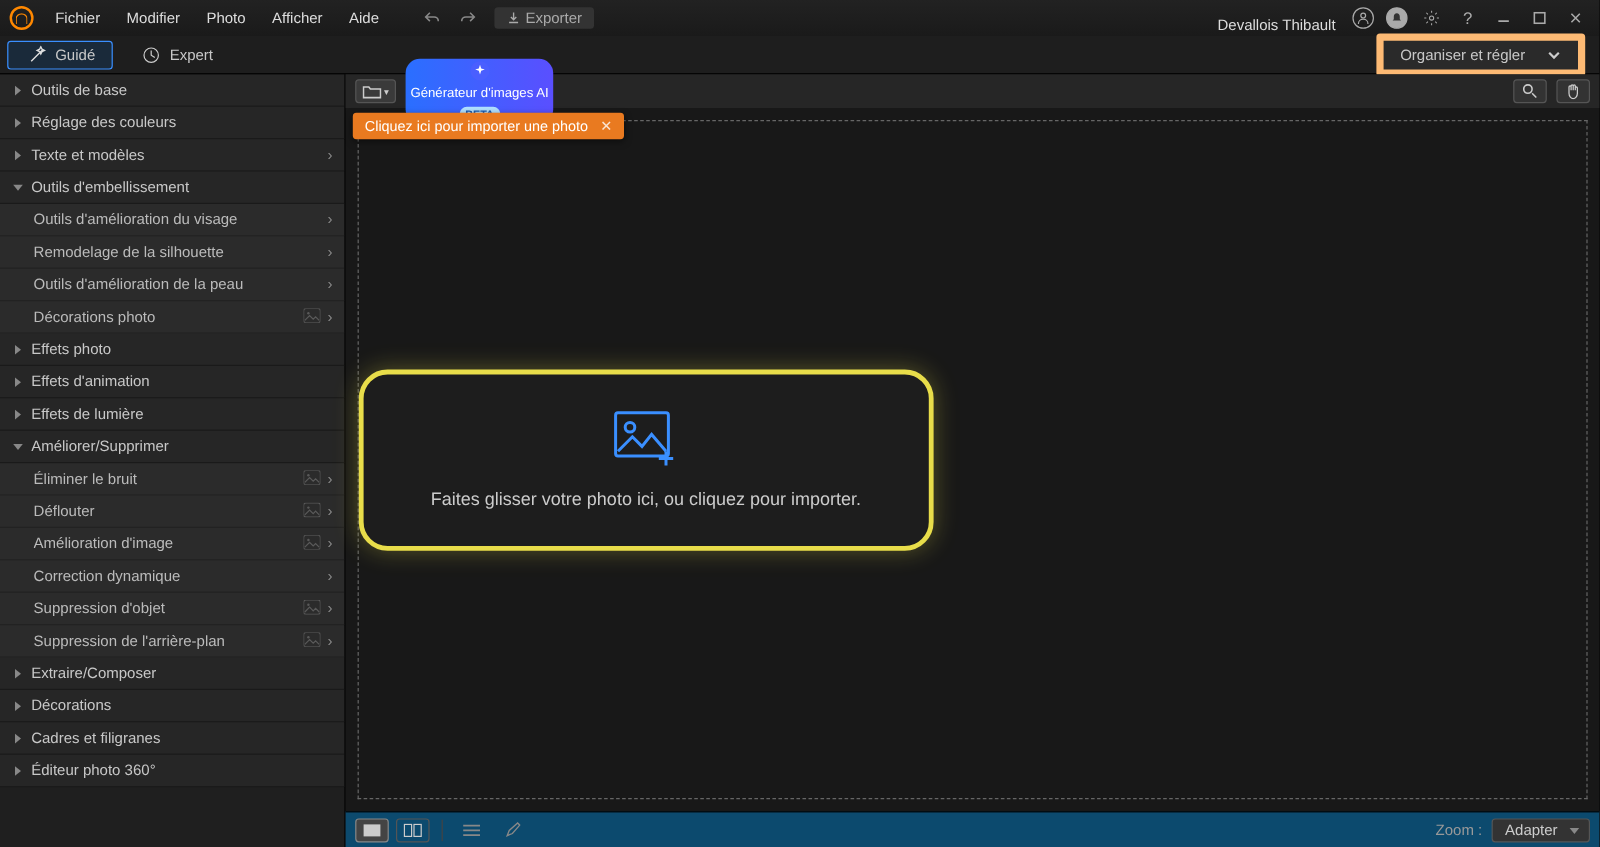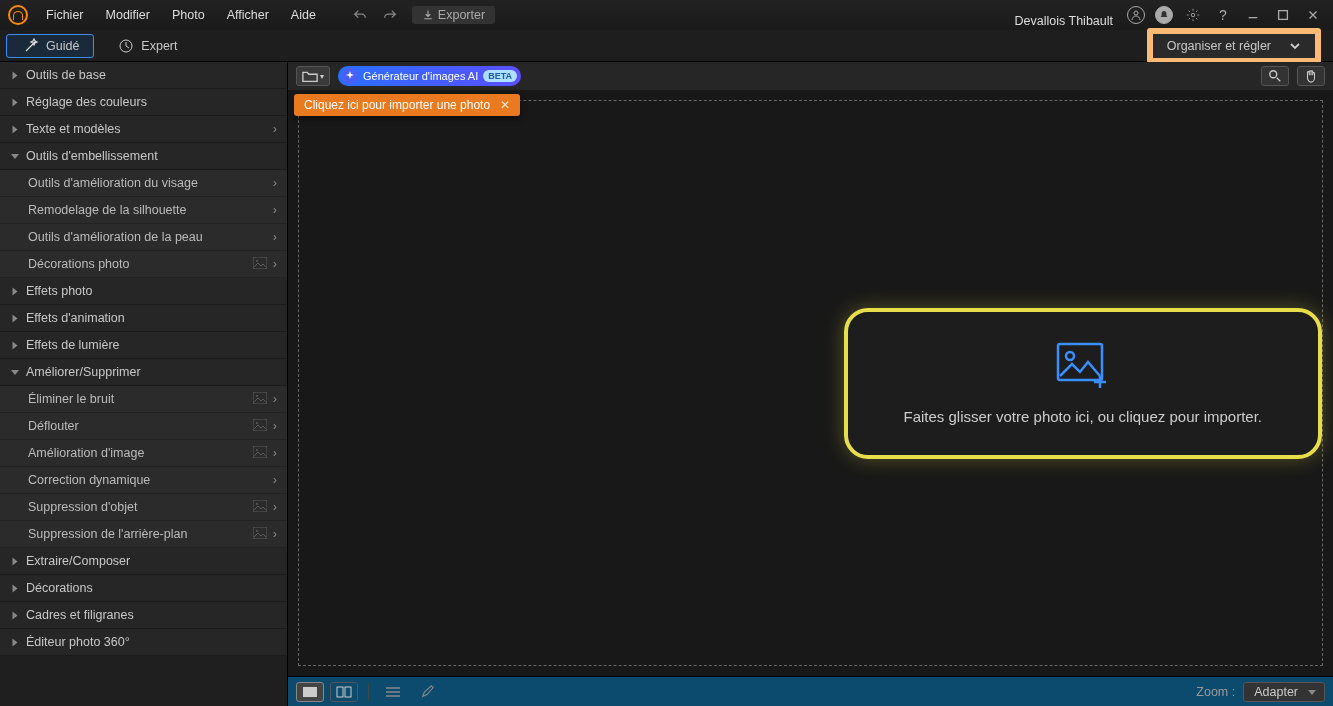--- a/index.html
+++ b/index.html
@@ -38,29 +38,29 @@
   .tree-item .arrow::before{content:"";width:0;height:0;border-left:4px solid transparent;border-right:4px solid transparent;border-top:5px solid #888;transform:rotate(-90deg);}
   .tree-item.expanded .arrow::before{transform:rotate(0deg);}
   .tree-item .label{flex:1;overflow:hidden;text-overflow:ellipsis;white-space:nowrap;}
   .tree-item .chev{color:#888;padding-left:6px;}
   .tree-item .badge{width:14px;height:12px;margin-left:5px;opacity:0.5;}
   
   .canvas-area{flex:1;display:flex;flex-direction:column;background:#181818;}
   .canvas-toolbar{height:28px;display:flex;align-items:center;padding:0 8px;gap:8px;background:#262626;position:relative;}
   .folder-btn{display:flex;align-items:center;background:#3a3a3a;border:1px solid #555;border-radius:3px;padding:2px 5px;gap:2px;}
   .folder-btn svg{width:16px;height:14px;stroke:#ccc;fill:none;stroke-width:1.5;}
-  .ai-btn{display:flex;align-items:center;gap:5px;background:linear-gradient(90deg,#2a6fff,#5a4fff);border-radius:12px;padding:2px 4px 2px 4px;color:#fff;font-size:11px;}
+  .ai-btn{display:flex;align-items:center;gap:5px;background:linear-gradient(90deg,#2a6fff,#5a4fff);border-radius:12px;padding:2px 4px 2px 4px;color:#fff;font-size:11px;flex-direction:column;}
   .ai-circ{width:16px;height:16px;border-radius:50%;background:#4a5fff;display:flex;align-items:center;justify-content:center;}
   .beta{background:#b0e0ff;color:#1a5aaf;font-size:9px;padding:1px 5px;border-radius:8px;font-weight:bold;}
   .canvas-toolbar .spacer{flex:1;}
   .tool-btn{width:28px;height:20px;display:flex;align-items:center;justify-content:center;border:1px solid #555;border-radius:3px;background:#333;}
   .tooltip{position:absolute;top:32px;left:6px;background:#e97a20;color:#fff;padding:4px 10px;border-radius:3px;font-size:12px;display:flex;align-items:center;gap:10px;z-index:10;box-shadow:0 2px 6px rgba(0,0,0,0.5);}
   .tooltip .x{cursor:pointer;opacity:0.8;}
   
-  .canvas{flex:1;margin:10px;border:1px dashed #666;position:relative;display:flex;align-items:center;justify-content:flex-end;}
+  .canvas{flex:1;margin:10px;border:1px dashed #666;position:relative;display:flex;align-items:center;justify-content:flex-start;}
   .drop-box{border:4px solid #e8dd4a;border-radius:24px;padding:30px 56px;background:#1d1d1d;box-shadow:0 0 20px rgba(232,221,74,0.3);display:flex;flex-direction:column;align-items:center;gap:18px;}
   .drop-box svg{width:54px;height:48px;}
   .drop-text{color:#ccc;font-size:15px;}
   
   .bottombar{height:30px;background:#0c4a6e;display:flex;align-items:center;padding:3px 8px;gap:6px;border-top:1px solid #000;}
   .bb-btn{width:28px;height:20px;display:flex;align-items:center;justify-content:center;border:1px solid #555;border-radius:3px;}
   .bb-btn.active{background:#444;border-color:#888;}
   .bb-sep{width:1px;background:#444;height:18px;margin:0 4px;}
   .zoom-box{margin-left:auto;display:flex;align-items:center;gap:8px;color:#999;}
   .zoom-sel{background:#333;border:1px solid #555;padding:2px 26px 2px 10px;border-radius:3px;color:#ccc;min-width:80px;position:relative;}

